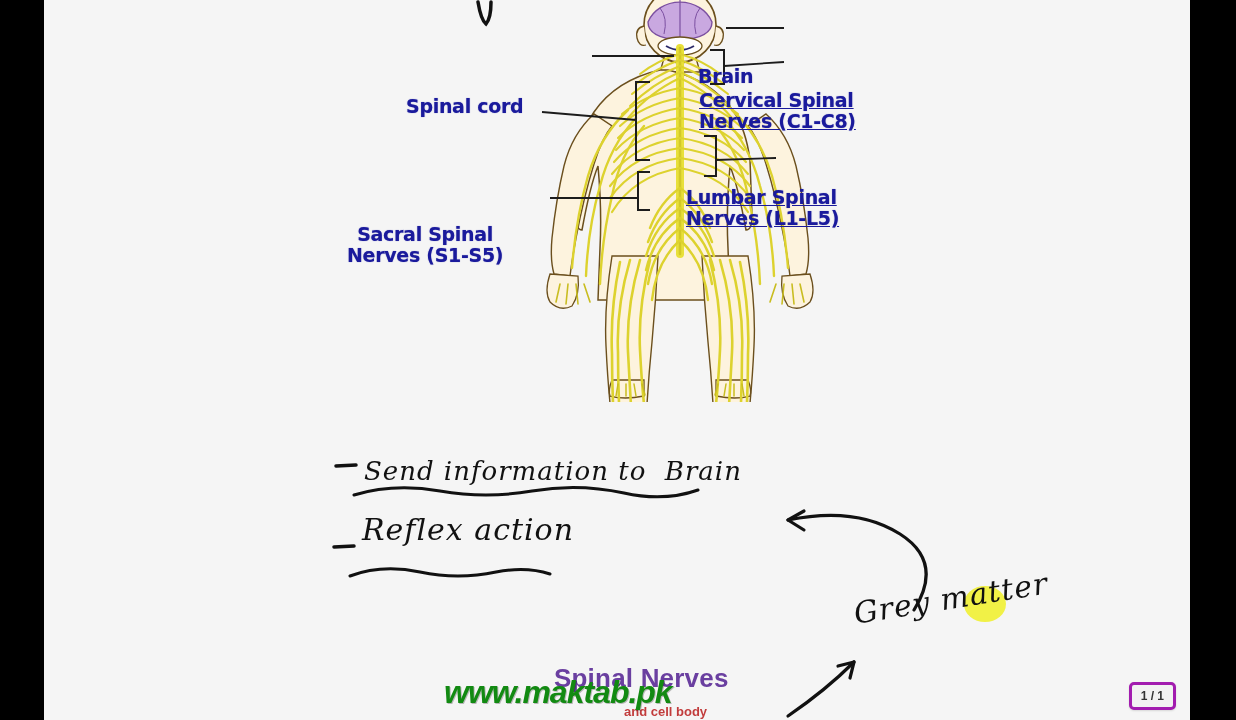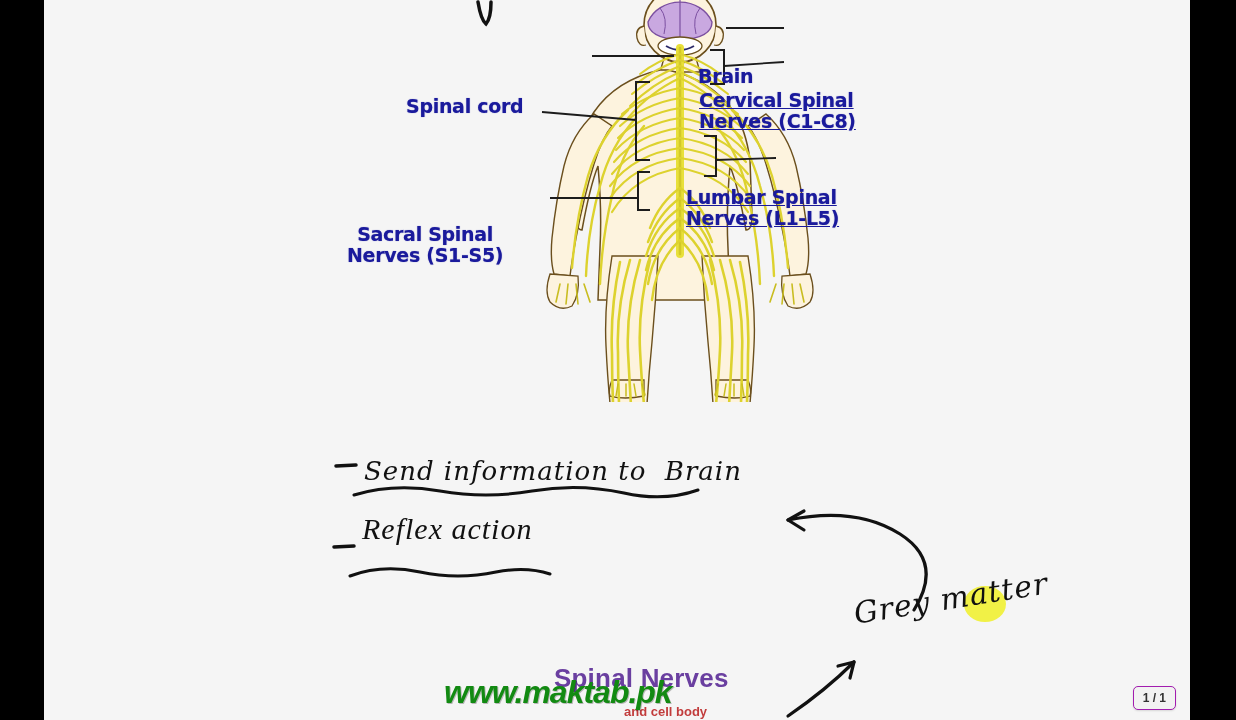--- a/index.html
+++ b/index.html
@@ -98,32 +98,32 @@
 
   
   .hand {
     position:absolute;
     color:#111;
     font-family:"DejaVu Serif", serif;
     font-style:italic;
     white-space:pre;
   }
   #hw-line1 { left:320px; top:428px; font-size:26px; letter-spacing:1px;margin-top:28px; }
-  #hw-line2 { left:318px; top:512px; font-size:30px; letter-spacing:1px;font-family:Liberation Serif, serif; }
+  #hw-line2 { left:318px; top:512px; font-size:30px; letter-spacing:1px; }
   #hw-grey  { left:810px; top:596px; font-size:30px; letter-spacing:1px;
               transform:rotate(-9deg); transform-origin:left center; }
 
   
   #page-indicator {
     position:absolute;
     right:14px; bottom:10px;
     min-width:36px;
     padding:4px 9px;
     background:#f2f2f2;
-    border:1px solid #a21caf;
+    border:3px solid #a21caf;
     border-radius:5px;
     color:#333;
     font-family:"Liberation Sans", sans-serif;
     font-size:12px;
     font-weight:700;
     text-align:center;
     box-shadow:0 1px 2px rgba(0,0,0,.12);
   }
 
   

